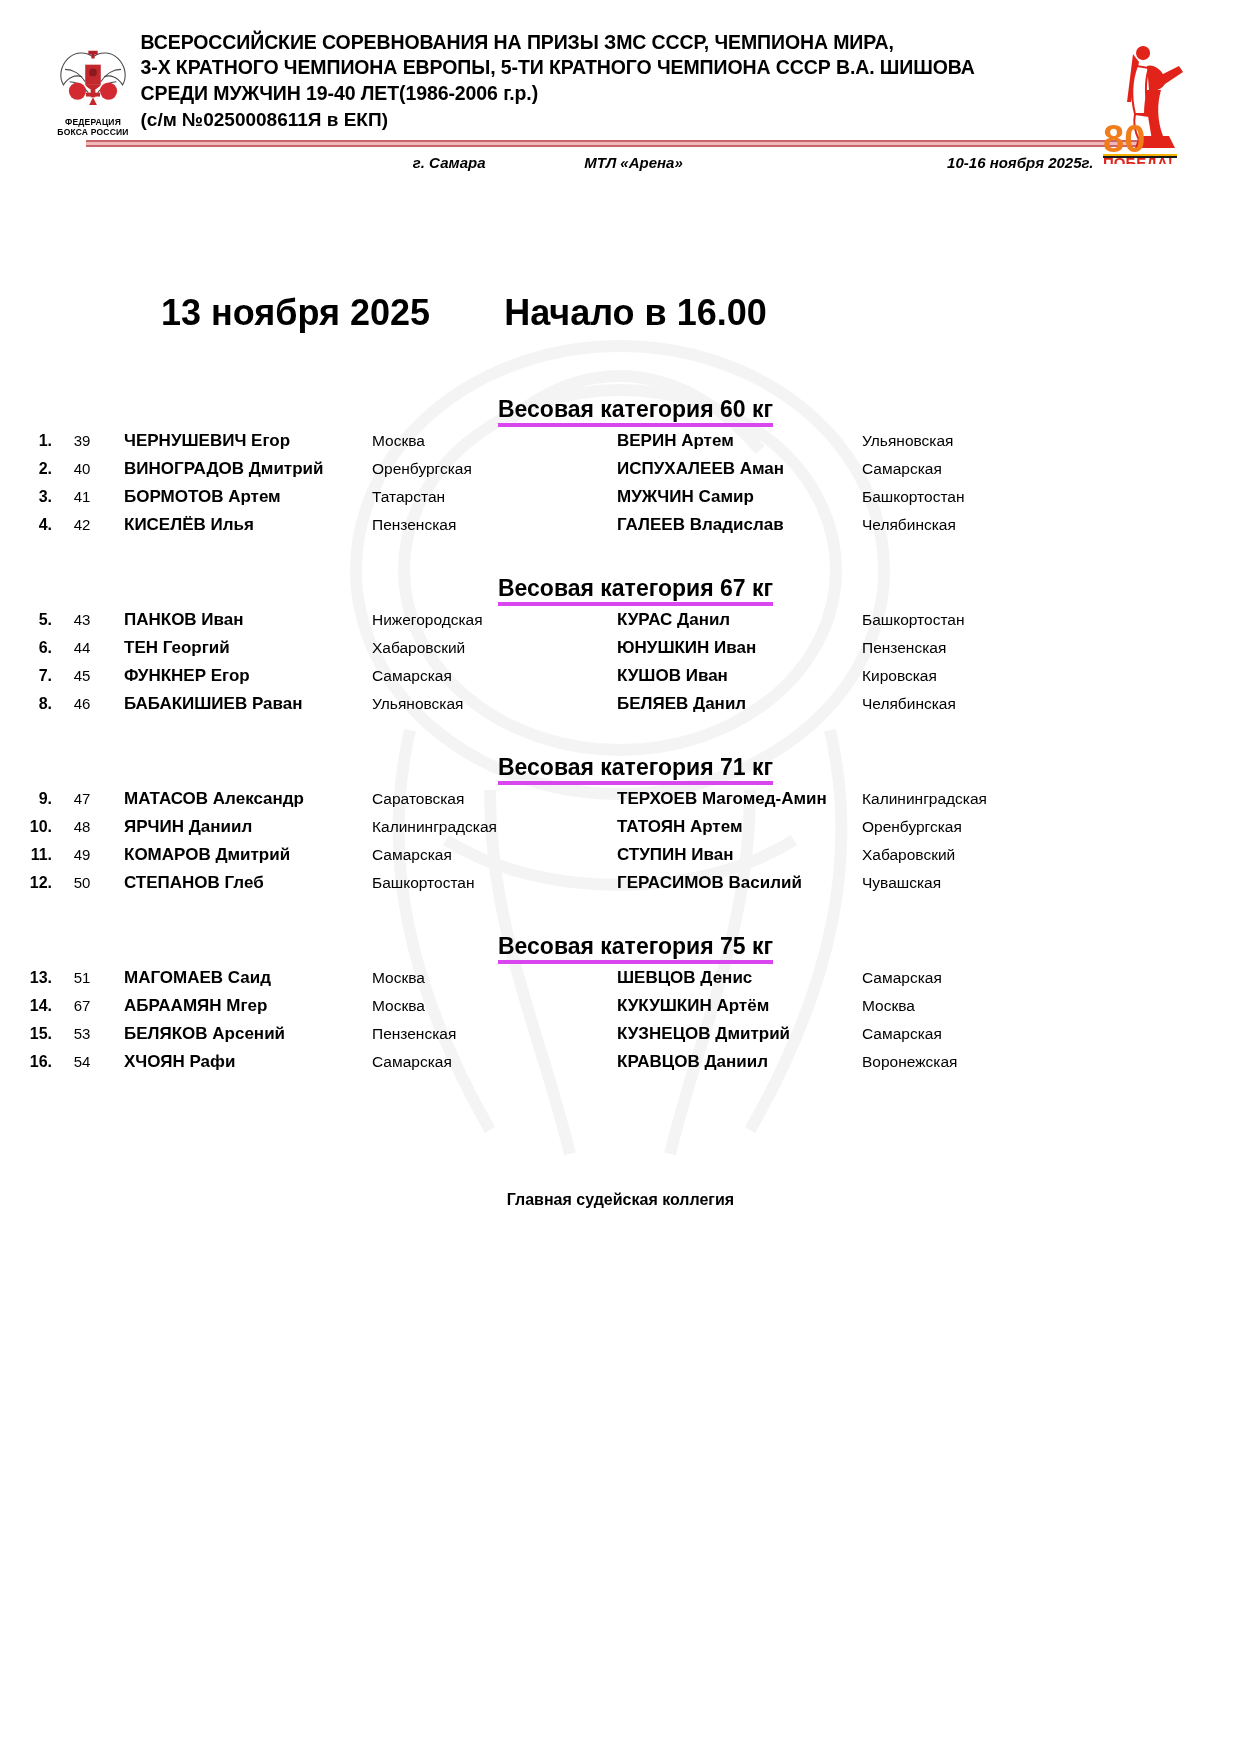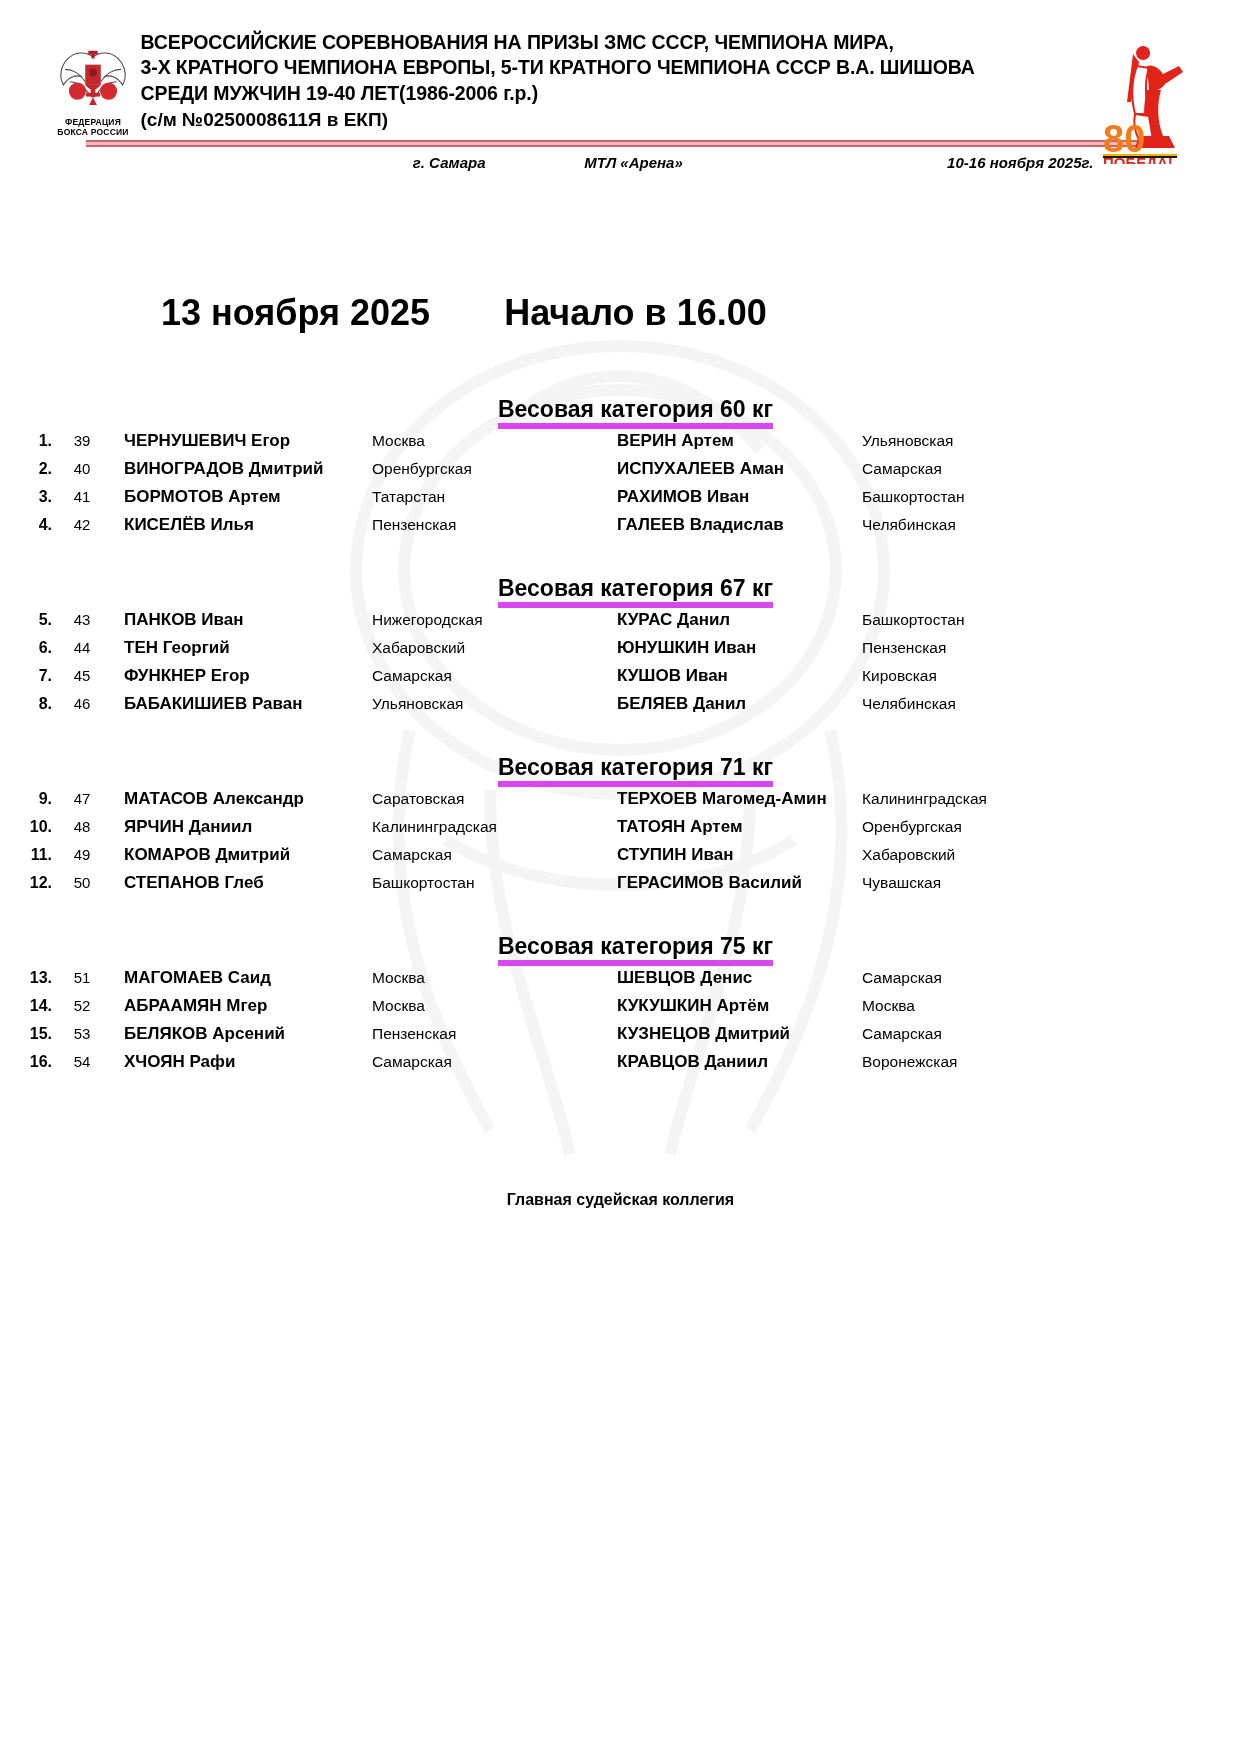--- a/index.html
+++ b/index.html
@@ -115,21 +115,21 @@
   .bouts { margin-top: 62px; }
 
   .cat-head {
     text-align: center;
     font-weight: bold;
     font-size: 23px;
     margin: 0 0 8px 0;
     padding-left: 30px;
   }
   .cat-head span {
-    border-bottom: 6px solid #d946ef;
+    border-bottom: 4px solid #d946ef;
     padding-bottom: 1px;
   }
   .cat-block { margin-bottom: 32px; }
   .cat-block.last { margin-bottom: 0; }
 
   .row {
     display: flex;
     align-items: baseline;
     height: 28px;
     font-size: 17px;
@@ -251,21 +251,21 @@
           <div class="c-red">ВИНОГРАДОВ Дмитрий</div>
           <div class="c-redr">Оренбургская</div>
           <div class="c-blue">ИСПУХАЛЕЕВ Аман</div>
           <div class="c-bluer">Самарская</div>
         </div>
         <div class="row">
           <div class="c-idx">3.</div>
           <div class="c-num">41</div>
           <div class="c-red">БОРМОТОВ Артем</div>
           <div class="c-redr">Татарстан</div>
-          <div class="c-blue">РАХИМОВ Иван</div>
+          <div class="c-blue">МУЖЧИН Самир</div>
           <div class="c-bluer">Башкортостан</div>
         </div>
         <div class="row">
           <div class="c-idx">4.</div>
           <div class="c-num">42</div>
           <div class="c-red">КИСЕЛЁВ Илья</div>
           <div class="c-redr">Пензенская</div>
           <div class="c-blue">ГАЛЕЕВ Владислав</div>
           <div class="c-bluer">Челябинская</div>
         </div>
@@ -345,21 +345,21 @@
         <div class="row">
           <div class="c-idx">13.</div>
           <div class="c-num">51</div>
           <div class="c-red">МАГОМАЕВ Саид</div>
           <div class="c-redr">Москва</div>
           <div class="c-blue">ШЕВЦОВ Денис</div>
           <div class="c-bluer">Самарская</div>
         </div>
         <div class="row">
           <div class="c-idx">14.</div>
-          <div class="c-num">52</div>
+          <div class="c-num">67</div>
           <div class="c-red">АБРААМЯН Мгер</div>
           <div class="c-redr">Москва</div>
           <div class="c-blue">КУКУШКИН Артём</div>
           <div class="c-bluer">Москва</div>
         </div>
         <div class="row">
           <div class="c-idx">15.</div>
           <div class="c-num">53</div>
           <div class="c-red">БЕЛЯКОВ Арсений</div>
           <div class="c-redr">Пензенская</div>

